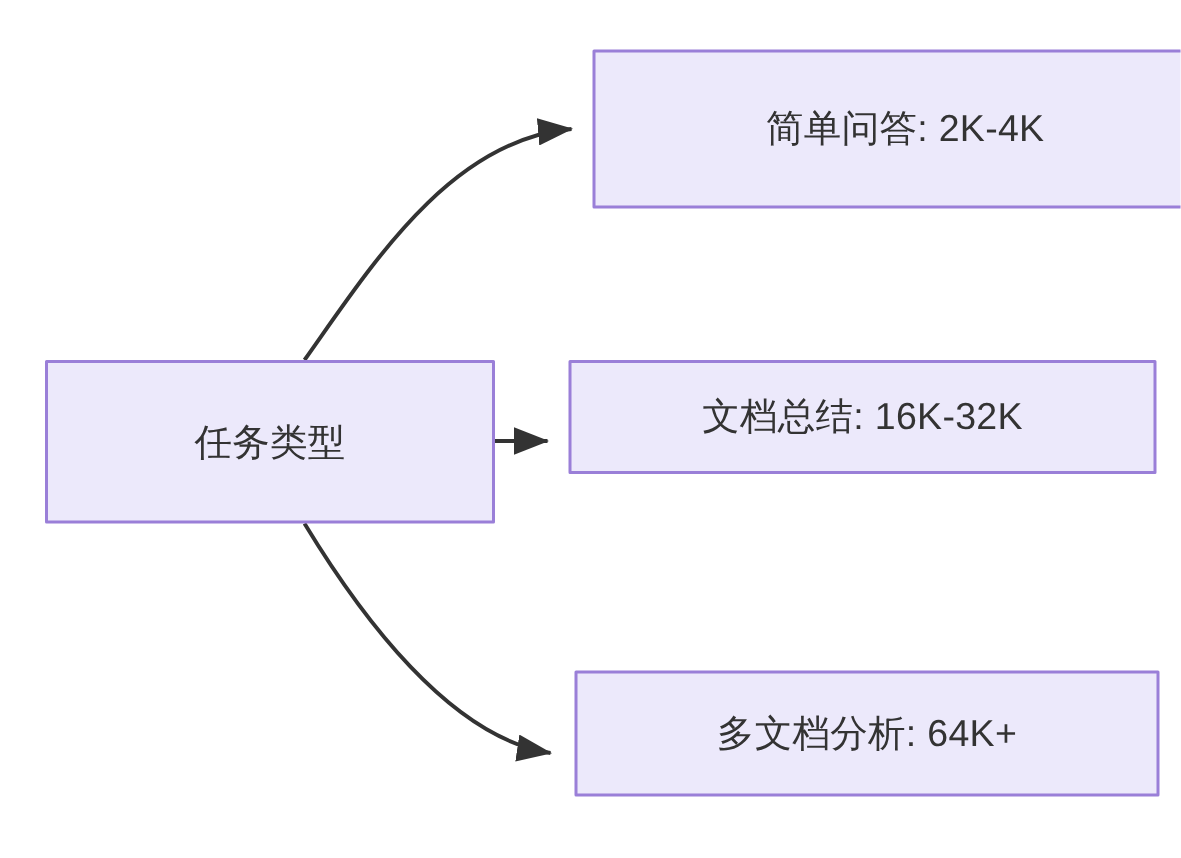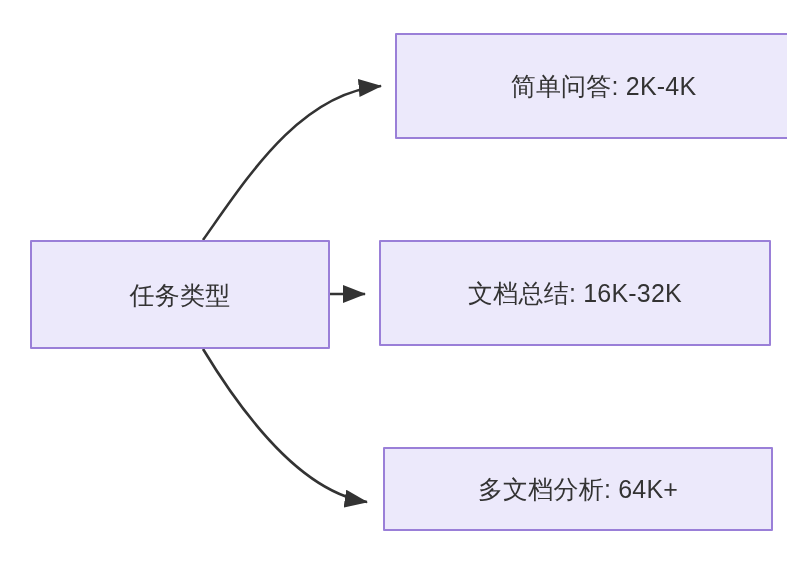--- a/index.html
+++ b/index.html
@@ -38,21 +38,21 @@
   }
   .node-label {
     color: #333333;
     font-size: 25px;
     line-height: 1.2;
     white-space: nowrap;
     letter-spacing: 0.2px;
   }
   #node-source   { left: 30px;  top: 240px; width: 300px; height: 109px; }
   #node-simple   { left: 395px; top: 33px;  width: 417px; height: 106px; }
-  #node-docsum   { left: 379px; top: 240px; width: 392px; height: 106px; justify-content: center; }
+  #node-docsum   { left: 379px; top: 240px; width: 392px; height: 76px; justify-content: center; }
   #node-multidoc { left: 383px; top: 447px; width: 390px; height: 84px; }
 </style>
 </head>
 <body>
 
 <div id="diagram-canvas">
 
   <svg id="edge-layer" viewBox="0 0 787 572" xmlns="http://www.w3.org/2000/svg">
     <defs>
       <marker id="arrowhead" markerWidth="9" markerHeight="7" refX="8.6" refY="3.5" orient="auto" markerUnits="strokeWidth">

